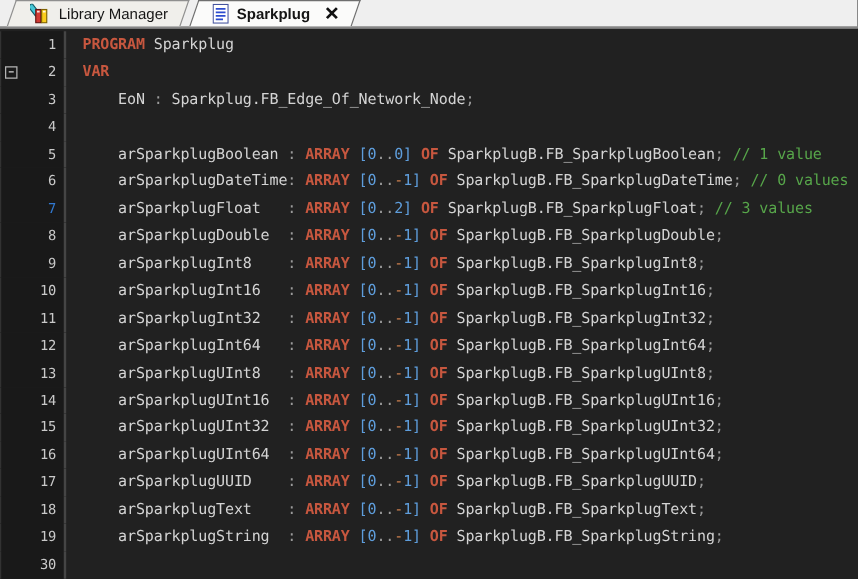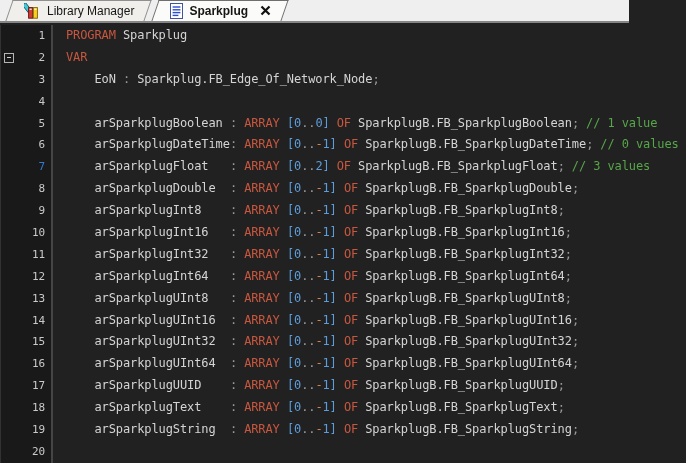--- a/index.html
+++ b/index.html
@@ -1,20 +1,20 @@
 <!DOCTYPE html>
 <html style="--editor_background: #212121; --gutter_background: #191919; --tabbar_background: #efefef; --active_tab_background: #fbfbfa; --inactive_tab_background: #f0efeb; --keyword: #c7573f; --identifier: #d4d4d4; --punctuation: #9b9b9b; --number: #5e9ddb; --operator_minus: #d1824f; --comment: #57a64a; --line_number: #c9c9c9; --current_line_number: #3179d1;"><head>
 <meta charset="utf-8">
 <style>
   * { margin:0; padding:0; box-sizing:border-box; }
   html,body { width:686px; height:463px; overflow:hidden; background:#212121; font-family:"Liberation Sans",sans-serif; }
 
   
   .tabbar {
-    position:absolute; top:0; left:0; width:629px; height:23px;
+    position:absolute; top:0; left:0; width:686px; height:23px;
     background:var(--tabbar_background);
     border-bottom:2px solid #868686;
     display:flex; align-items:flex-end;
   }
   .tab {
     position:relative; height:21px; display:flex; align-items:center;
     padding:0 14px 0 15px; cursor:default;
   }
   .tab-bg {
     position:absolute; top:0; bottom:0; left:0; right:0;
@@ -50,21 +50,21 @@
   .foldbox {
     position:absolute; left:3px; top:6px; width:10px; height:10px;
     border:1px solid #b5b5b5; background:transparent;
   }
   .foldbox::after {
     content:""; position:absolute; left:2px; right:2px; top:50%; height:1px;
     margin-top:-0.5px; background:#d2d2d2;
   }
   .codecell { padding-left:13px; color:var(--identifier); }
 
-  .tok-kw { color:var(--keyword); font-weight:normal; }
+  .tok-kw { color:var(--keyword); font-weight:bold; }
   .tok-pl { color:var(--identifier); }
   .tok-pu { color:var(--punctuation); }
   .tok-nu { color:var(--number); }
   .tok-mi { color:var(--operator_minus); }
   .tok-co { color:var(--comment); }
 </style>
 </head>
 <body>
 
 <div class="tabbar">
@@ -120,15 +120,15 @@
       <div class="row"><div class="gutter"><span class="lnum">10</span></div><div class="codecell"><span class="tok-pl">    arSparkplugInt16   </span><span class="tok-pu">: </span><span class="tok-kw">ARRAY</span><span class="tok-pl"> </span><span class="tok-nu">[0</span><span class="tok-pu">..</span><span class="tok-mi">-</span><span class="tok-nu">1]</span><span class="tok-pl"> </span><span class="tok-kw">OF</span><span class="tok-pl"> SparkplugB.FB_SparkplugInt16</span><span class="tok-pu">;</span></div></div>
       <div class="row"><div class="gutter"><span class="lnum">11</span></div><div class="codecell"><span class="tok-pl">    arSparkplugInt32   </span><span class="tok-pu">: </span><span class="tok-kw">ARRAY</span><span class="tok-pl"> </span><span class="tok-nu">[0</span><span class="tok-pu">..</span><span class="tok-mi">-</span><span class="tok-nu">1]</span><span class="tok-pl"> </span><span class="tok-kw">OF</span><span class="tok-pl"> SparkplugB.FB_SparkplugInt32</span><span class="tok-pu">;</span></div></div>
       <div class="row"><div class="gutter"><span class="lnum">12</span></div><div class="codecell"><span class="tok-pl">    arSparkplugInt64   </span><span class="tok-pu">: </span><span class="tok-kw">ARRAY</span><span class="tok-pl"> </span><span class="tok-nu">[0</span><span class="tok-pu">..</span><span class="tok-mi">-</span><span class="tok-nu">1]</span><span class="tok-pl"> </span><span class="tok-kw">OF</span><span class="tok-pl"> SparkplugB.FB_SparkplugInt64</span><span class="tok-pu">;</span></div></div>
       <div class="row"><div class="gutter"><span class="lnum">13</span></div><div class="codecell"><span class="tok-pl">    arSparkplugUInt8   </span><span class="tok-pu">: </span><span class="tok-kw">ARRAY</span><span class="tok-pl"> </span><span class="tok-nu">[0</span><span class="tok-pu">..</span><span class="tok-mi">-</span><span class="tok-nu">1]</span><span class="tok-pl"> </span><span class="tok-kw">OF</span><span class="tok-pl"> SparkplugB.FB_SparkplugUInt8</span><span class="tok-pu">;</span></div></div>
       <div class="row"><div class="gutter"><span class="lnum">14</span></div><div class="codecell"><span class="tok-pl">    arSparkplugUInt16  </span><span class="tok-pu">: </span><span class="tok-kw">ARRAY</span><span class="tok-pl"> </span><span class="tok-nu">[0</span><span class="tok-pu">..</span><span class="tok-mi">-</span><span class="tok-nu">1]</span><span class="tok-pl"> </span><span class="tok-kw">OF</span><span class="tok-pl"> SparkplugB.FB_SparkplugUInt16</span><span class="tok-pu">;</span></div></div>
       <div class="row"><div class="gutter"><span class="lnum">15</span></div><div class="codecell"><span class="tok-pl">    arSparkplugUInt32  </span><span class="tok-pu">: </span><span class="tok-kw">ARRAY</span><span class="tok-pl"> </span><span class="tok-nu">[0</span><span class="tok-pu">..</span><span class="tok-mi">-</span><span class="tok-nu">1]</span><span class="tok-pl"> </span><span class="tok-kw">OF</span><span class="tok-pl"> SparkplugB.FB_SparkplugUInt32</span><span class="tok-pu">;</span></div></div>
       <div class="row"><div class="gutter"><span class="lnum">16</span></div><div class="codecell"><span class="tok-pl">    arSparkplugUInt64  </span><span class="tok-pu">: </span><span class="tok-kw">ARRAY</span><span class="tok-pl"> </span><span class="tok-nu">[0</span><span class="tok-pu">..</span><span class="tok-mi">-</span><span class="tok-nu">1]</span><span class="tok-pl"> </span><span class="tok-kw">OF</span><span class="tok-pl"> SparkplugB.FB_SparkplugUInt64</span><span class="tok-pu">;</span></div></div>
       <div class="row"><div class="gutter"><span class="lnum">17</span></div><div class="codecell"><span class="tok-pl">    arSparkplugUUID    </span><span class="tok-pu">: </span><span class="tok-kw">ARRAY</span><span class="tok-pl"> </span><span class="tok-nu">[0</span><span class="tok-pu">..</span><span class="tok-mi">-</span><span class="tok-nu">1]</span><span class="tok-pl"> </span><span class="tok-kw">OF</span><span class="tok-pl"> SparkplugB.FB_SparkplugUUID</span><span class="tok-pu">;</span></div></div>
       <div class="row"><div class="gutter"><span class="lnum">18</span></div><div class="codecell"><span class="tok-pl">    arSparkplugText    </span><span class="tok-pu">: </span><span class="tok-kw">ARRAY</span><span class="tok-pl"> </span><span class="tok-nu">[0</span><span class="tok-pu">..</span><span class="tok-mi">-</span><span class="tok-nu">1]</span><span class="tok-pl"> </span><span class="tok-kw">OF</span><span class="tok-pl"> SparkplugB.FB_SparkplugText</span><span class="tok-pu">;</span></div></div>
       <div class="row"><div class="gutter"><span class="lnum">19</span></div><div class="codecell"><span class="tok-pl">    arSparkplugString  </span><span class="tok-pu">: </span><span class="tok-kw">ARRAY</span><span class="tok-pl"> </span><span class="tok-nu">[0</span><span class="tok-pu">..</span><span class="tok-mi">-</span><span class="tok-nu">1]</span><span class="tok-pl"> </span><span class="tok-kw">OF</span><span class="tok-pl"> SparkplugB.FB_SparkplugString</span><span class="tok-pu">;</span></div></div>
-      <div class="row"><div class="gutter"><span class="lnum">20</span></div></div>
+      <div class="row"><div class="gutter"><span class="lnum">30</span></div></div>
     </div>
 </div>
 
 </body></html>

